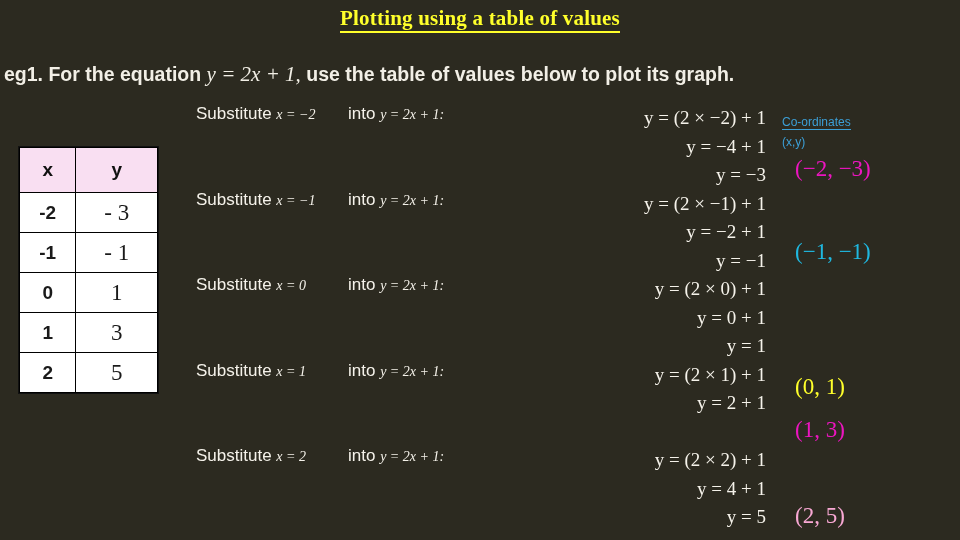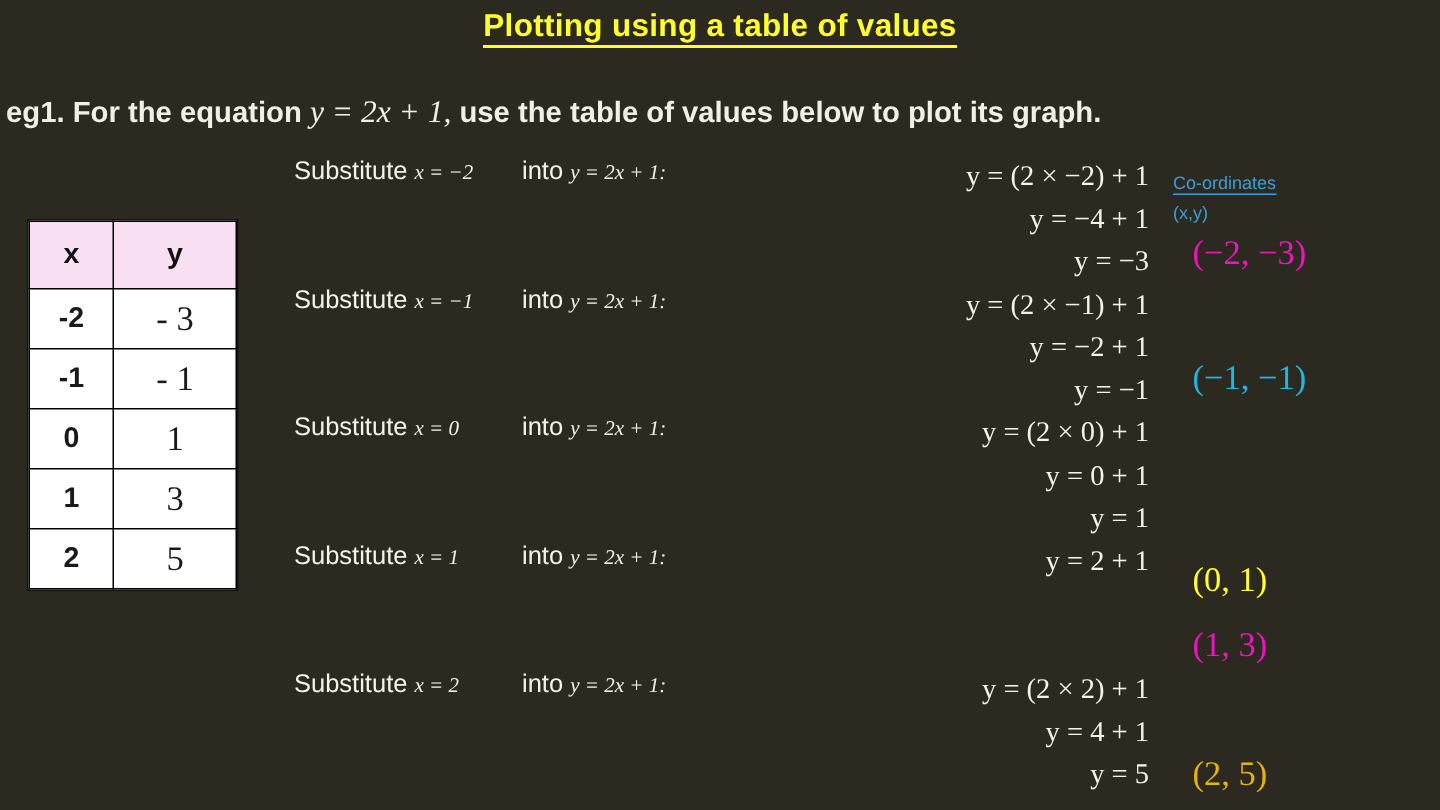--- a/index.html
+++ b/index.html
@@ -15,20 +15,21 @@
   .title{
     position:absolute;left:0;top:6px;width:960px;
     text-align:center;
     color:#ffff2b;
     font-size:21px;font-weight:bold;
     letter-spacing:.2px;
   }
   .title span{
     border-bottom:2px solid #ffff2b;
     padding-bottom:1px;
+    font-family:Liberation Serif, serif;
   }
 
   
   .subtitle{
     position:absolute;left:4px;top:62px;
     color:#f2efe6;
     font-size:19.5px;font-weight:bold;
     white-space:nowrap;
   }
   .mi{font-family:"Liberation Serif", serif;font-style:italic;font-weight:normal;margin-top:24px;}
@@ -186,20 +187,21 @@
       </div>
     </div>
 
     <div class="blk">
       <div class="line1">
         <span class="colA"><span class="lbl">Substitute</span>
         <span class="mi eq">x = 1</span></span><span class="colB"><span class="lbl">into</span>
         <span class="mi eq">y = 2x + 1:</span></span>
       </div>
       <div class="rhs">
+        <div>y = (2 × 1) + 1</div>
         <div>y = 2 + 1</div>
       </div>
     </div>
 
     <div class="blk">
       <div class="line1">
         <span class="colA"><span class="lbl">Substitute</span>
         <span class="mi eq">x = 2</span></span><span class="colB"><span class="lbl">into</span>
         <span class="mi eq">y = 2x + 1:</span></span>
       </div>
@@ -215,16 +217,16 @@
   <div class="coordhdr" style="color: rgb(60, 159, 214);">
     <div><span class="u" style="border-bottom-color: rgb(60, 159, 214);">Co-ordinates</span></div>
     <div>(x,y)</div>
   </div>
 
   <div id="coord-list">
       <div class="coord" style="color: rgb(236, 21, 192); top: 156px; left: 795px;">(−2, −3)</div>
       <div class="coord" style="color: rgb(31, 184, 224); top: 239px; left: 795px;">(−1, −1)</div>
       <div class="coord" style="color: rgb(255, 255, 43); top: 330px; left: 795px; margin-top: 44px;">(0, 1)</div>
       <div class="coord" style="color: rgb(236, 21, 192); top: 417px; left: 795px;">(1, 3)</div>
-      <div class="coord" style="color: #eab308; top: 503px; left: 795px;">(2, 5)</div>
+      <div class="coord" style="color: #f9a8d4; top: 503px; left: 795px;">(2, 5)</div>
     </div>
 
 </div>
 
 </body></html>

